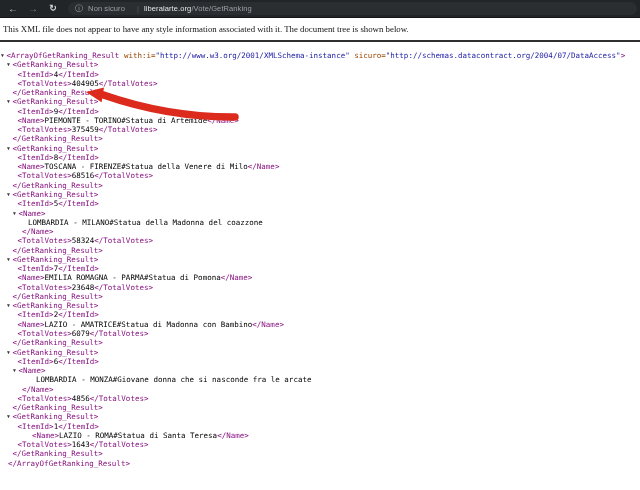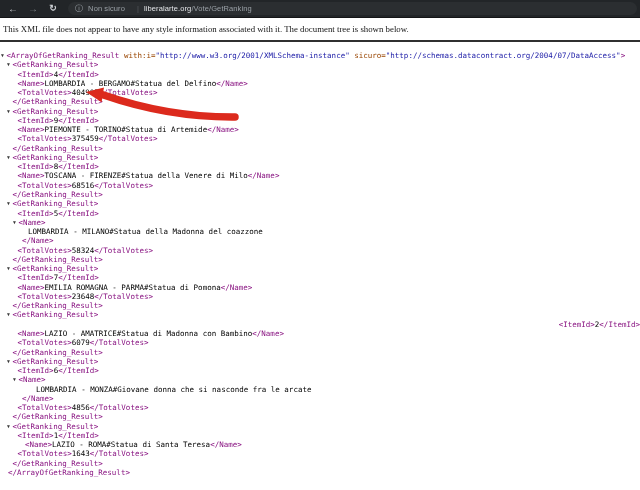--- a/index.html
+++ b/index.html
@@ -68,21 +68,20 @@
   </div>
 </div>
 
 <div class="page">
   <div class="notice">This XML file does not appear to have any style information associated with it. The document tree is shown below.</div>
   <div class="divider"></div>
   <div class="tree" id="xml-tree">
       <div class="xl" style="padding-left: 1px;"><span class="arr">▼</span><span class="tag">&lt;ArrayOfGetRanking_Result</span><span class="attr"> with:i=</span><span class="val">"http://www.w3.org/2001/XMLSchema-instance"</span><span class="attr"> sicuro=</span><span class="val">"http://schemas.datacontract.org/2004/07/DataAccess"</span><span class="tag">&gt;</span></div>
       <div class="xl" style="padding-left: 7px;"><span class="arr">▼</span><span class="tag">&lt;GetRanking_Result&gt;</span></div>
       <div class="xl" style="padding-left: 17.5px;"><span class="tag">&lt;ItemId&gt;</span><span class="txt">4</span><span class="tag">&lt;/ItemId&gt;</span></div>
-      <div class="xl" style="padding-left: 17.5px;"><span class="tag">&lt;Name&gt;</span><span class="txt">LOMBARDIA - BERGAMO#Statua del Delfino</span><span class="tag">&lt;/Name&gt;</span></div>
       <div class="xl" style="padding-left: 17.5px;"><span class="tag">&lt;TotalVotes&gt;</span><span class="txt">404905</span><span class="tag">&lt;/TotalVotes&gt;</span></div>
       <div class="xl" style="padding-left: 12.5px;"><span class="tag">&lt;/GetRanking_Result&gt;</span></div>
       <div class="xl" style="padding-left: 7px;"><span class="arr">▼</span><span class="tag">&lt;GetRanking_Result&gt;</span></div>
       <div class="xl" style="padding-left: 17.5px;"><span class="tag">&lt;ItemId&gt;</span><span class="txt">9</span><span class="tag">&lt;/ItemId&gt;</span></div>
       <div class="xl" style="padding-left: 17.5px;"><span class="tag">&lt;Name&gt;</span><span class="txt">PIEMONTE - TORINO#Statua di Artemide</span><span class="tag">&lt;/Name&gt;</span></div>
       <div class="xl" style="padding-left: 17.5px;"><span class="tag">&lt;TotalVotes&gt;</span><span class="txt">375459</span><span class="tag">&lt;/TotalVotes&gt;</span></div>
       <div class="xl" style="padding-left: 12.5px;"><span class="tag">&lt;/GetRanking_Result&gt;</span></div>
       <div class="xl" style="padding-left: 7px;"><span class="arr">▼</span><span class="tag">&lt;GetRanking_Result&gt;</span></div>
       <div class="xl" style="padding-left: 17.5px;"><span class="tag">&lt;ItemId&gt;</span><span class="txt">8</span><span class="tag">&lt;/ItemId&gt;</span></div>
       <div class="xl" style="padding-left: 17.5px;"><span class="tag">&lt;Name&gt;</span><span class="txt">TOSCANA - FIRENZE#Statua della Venere di Milo</span><span class="tag">&lt;/Name&gt;</span></div>
@@ -94,34 +93,34 @@
       <div class="xl" style="padding-left: 28px;"><span class="txt">LOMBARDIA - MILANO#Statua della Madonna del coazzone</span></div>
       <div class="xl" style="padding-left: 22px;"><span class="tag">&lt;/Name&gt;</span></div>
       <div class="xl" style="padding-left: 17.5px;"><span class="tag">&lt;TotalVotes&gt;</span><span class="txt">58324</span><span class="tag">&lt;/TotalVotes&gt;</span></div>
       <div class="xl" style="padding-left: 12.5px;"><span class="tag">&lt;/GetRanking_Result&gt;</span></div>
       <div class="xl" style="padding-left: 7px;"><span class="arr">▼</span><span class="tag">&lt;GetRanking_Result&gt;</span></div>
       <div class="xl" style="padding-left: 17.5px;"><span class="tag">&lt;ItemId&gt;</span><span class="txt">7</span><span class="tag">&lt;/ItemId&gt;</span></div>
       <div class="xl" style="padding-left: 17.5px;"><span class="tag">&lt;Name&gt;</span><span class="txt">EMILIA ROMAGNA - PARMA#Statua di Pomona</span><span class="tag">&lt;/Name&gt;</span></div>
       <div class="xl" style="padding-left: 17.5px;"><span class="tag">&lt;TotalVotes&gt;</span><span class="txt">23648</span><span class="tag">&lt;/TotalVotes&gt;</span></div>
       <div class="xl" style="padding-left: 12.5px;"><span class="tag">&lt;/GetRanking_Result&gt;</span></div>
       <div class="xl" style="padding-left: 7px;"><span class="arr">▼</span><span class="tag">&lt;GetRanking_Result&gt;</span></div>
-      <div class="xl" style="padding-left: 17.5px; text-align: right;"><span class="tag">&lt;ItemId&gt;</span><span class="txt">2</span><span class="tag">&lt;/ItemId&gt;</span></div>
+      <div class="xl" style="padding-left: 17.5px;"><span class="tag">&lt;ItemId&gt;</span><span class="txt">2</span><span class="tag">&lt;/ItemId&gt;</span></div>
       <div class="xl" style="padding-left: 17.5px;"><span class="tag">&lt;Name&gt;</span><span class="txt">LAZIO - AMATRICE#Statua di Madonna con Bambino</span><span class="tag">&lt;/Name&gt;</span></div>
       <div class="xl" style="padding-left: 17.5px;"><span class="tag">&lt;TotalVotes&gt;</span><span class="txt">6079</span><span class="tag">&lt;/TotalVotes&gt;</span></div>
       <div class="xl" style="padding-left: 12.5px;"><span class="tag">&lt;/GetRanking_Result&gt;</span></div>
       <div class="xl" style="padding-left: 7px;"><span class="arr">▼</span><span class="tag">&lt;GetRanking_Result&gt;</span></div>
       <div class="xl" style="padding-left: 17.5px;"><span class="tag">&lt;ItemId&gt;</span><span class="txt">6</span><span class="tag">&lt;/ItemId&gt;</span></div>
       <div class="xl" style="padding-left: 13px;"><span class="arr">▼</span><span class="tag">&lt;Name&gt;</span></div>
       <div class="xl" style="padding-left: 36px;"><span class="txt">LOMBARDIA - MONZA#Giovane donna che si nasconde fra le arcate</span></div>
       <div class="xl" style="padding-left: 22px;"><span class="tag">&lt;/Name&gt;</span></div>
       <div class="xl" style="padding-left: 17.5px;"><span class="tag">&lt;TotalVotes&gt;</span><span class="txt">4856</span><span class="tag">&lt;/TotalVotes&gt;</span></div>
       <div class="xl" style="padding-left: 12.5px;"><span class="tag">&lt;/GetRanking_Result&gt;</span></div>
       <div class="xl" style="padding-left: 7px;"><span class="arr">▼</span><span class="tag">&lt;GetRanking_Result&gt;</span></div>
       <div class="xl" style="padding-left: 17.5px;"><span class="tag">&lt;ItemId&gt;</span><span class="txt">1</span><span class="tag">&lt;/ItemId&gt;</span></div>
-      <div class="xl" style="padding-left: 25px;"><span class="tag">&lt;Name&gt;</span><span class="txt">LAZIO - ROMA#Statua di Santa Teresa</span><span class="tag">&lt;/Name&gt;</span></div>
+      <div class="xl" style="padding-left: 32px;"><span class="tag">&lt;Name&gt;</span><span class="txt">LAZIO - ROMA#Statua di Santa Teresa</span><span class="tag">&lt;/Name&gt;</span></div>
       <div class="xl" style="padding-left: 17.5px;"><span class="tag">&lt;TotalVotes&gt;</span><span class="txt">1643</span><span class="tag">&lt;/TotalVotes&gt;</span></div>
       <div class="xl" style="padding-left: 12.5px;"><span class="tag">&lt;/GetRanking_Result&gt;</span></div>
       <div class="xl" style="padding-left: 8px;"><span class="tag">&lt;/ArrayOfGetRanking_Result&gt;</span></div>
     </div>
 </div>
 
 <svg class="anno" width="168" height="44" viewBox="0 0 168 44">
   <path d="M 24.8 10.8 Q 90 33.5 157 33" fill="none" stroke="#dc2a1d" stroke-width="7.5" stroke-linecap="round"></path>
   <polygon points="8,8 26,3.4 23.6,18.2" fill="#dc2a1d"></polygon>
 </svg>

